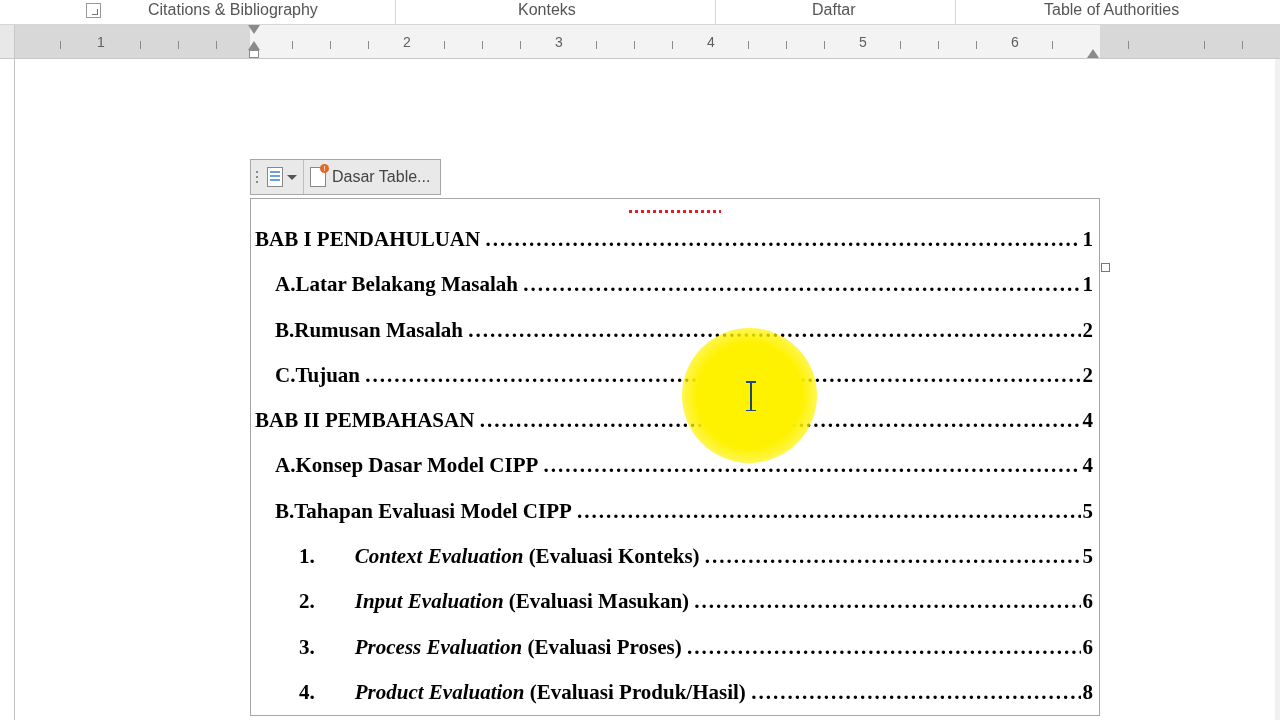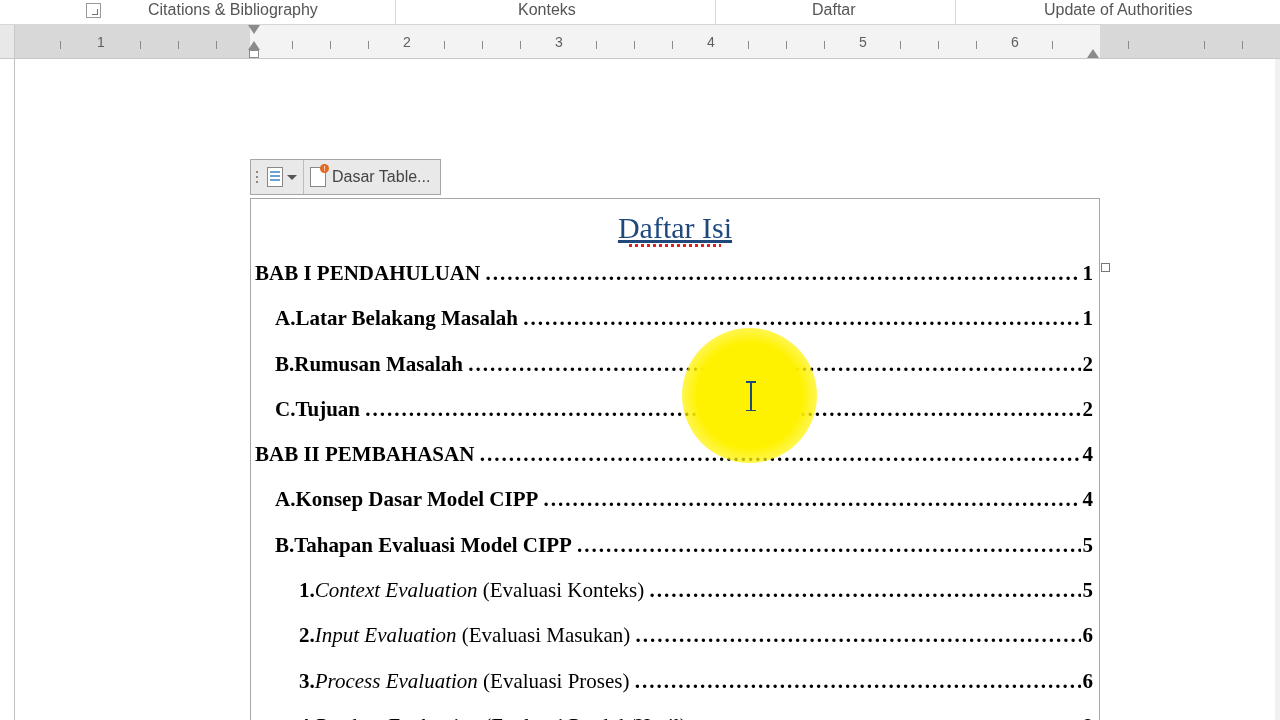--- a/index.html
+++ b/index.html
@@ -236,21 +236,21 @@
     font-weight: bold;
   }
   .toc-line .page { white-space: nowrap; padding-left: 2px; }
 
   .lvl1 { padding-left: 4px; }
   .lvl2 { padding-left: 24px; }
   .lvl2 .marker { display: inline-block; width: 42px; }
   .lvl3 { padding-left: 48px; }
   .lvl3 .marker { display: inline-block; width: 42px; }
   .lvl3 .label em { font-style: italic; }
-  .lvl3 .label { font-weight: normal; }
+  .lvl3 .label { font-weight: bold; margin-left: 40px; }
 
   
   .frame-handle {
     position: absolute;
     right: -11px; top: 64px;
     width: 9px; height: 9px;
     background: #fff;
     border: 1px solid #777;
   }
 
@@ -290,21 +290,21 @@
 <body>
 
 <div class="ribbon-row">
   <div class="dialog-launcher"></div>
   <span class="ribbon-label" style="left:148px;">Citations &amp; Bibliography</span>
   <span class="ribbon-divider" style="left:395px;"></span>
   <span class="ribbon-label" style="left:518px;">Konteks</span>
   <span class="ribbon-divider" style="left:715px;"></span>
   <span class="ribbon-label" style="left:812px;">Daftar</span>
   <span class="ribbon-divider" style="left:955px;"></span>
-  <span class="ribbon-label" style="left:1044px;">Update of Authorities</span>
+  <span class="ribbon-label" style="left:1044px;">Table of Authorities</span>
 </div>
 
 <div class="ruler">
   <div class="shade-left"></div>
   <div class="shade-margin" style="left:15px; width:235px;"></div>
   <div class="shade-margin" style="left:1100px; right:0;"></div>
 
   <span class="ruler-num" style="left:97px;">1</span>
   <span class="ruler-num" style="left:403px;">2</span>
   <span class="ruler-num" style="left:555px;">3</span>
@@ -370,21 +370,20 @@
       <div class="doc-ico2">
           <div class="bang">!</div>
         </div>
       <span>Dasar Table...</span>
     </div>
   </div>
 
   <div class="toc-frame">
     <div class="frame-handle"></div>
     <div class="title">
-      <span>Daftar Isi</span>
       <span class="squiggle"></span>
     </div>
 
     <div id="toc-body">
         <div class="toc-line lvl1"><span class="label">BAB I PENDAHULUAN</span>&nbsp;<span class="leader">................................................................................................................................................................................................................................................................................................................................................................................................................</span><span class="page">1</span></div>
         <div class="toc-line lvl2"><span class="marker">A.</span><span class="label">Latar Belakang Masalah</span>&nbsp;<span class="leader">................................................................................................................................................................................................................................................................................................................................................................................................................</span><span class="page">1</span></div>
         <div class="toc-line lvl2"><span class="marker">B.</span><span class="label">Rumusan Masalah</span>&nbsp;<span class="leader">................................................................................................................................................................................................................................................................................................................................................................................................................</span><span class="page">2</span></div>
         <div class="toc-line lvl2"><span class="marker">C.</span><span class="label">Tujuan</span>&nbsp;<span class="leader">................................................................................................................................................................................................................................................................................................................................................................................................................</span><span class="page">2</span></div>
         <div class="toc-line lvl1"><span class="label">BAB II PEMBAHASAN</span>&nbsp;<span class="leader">................................................................................................................................................................................................................................................................................................................................................................................................................</span><span class="page">4</span></div>
         <div class="toc-line lvl2"><span class="marker">A.</span><span class="label">Konsep Dasar Model CIPP</span>&nbsp;<span class="leader">................................................................................................................................................................................................................................................................................................................................................................................................................</span><span class="page">4</span></div>

